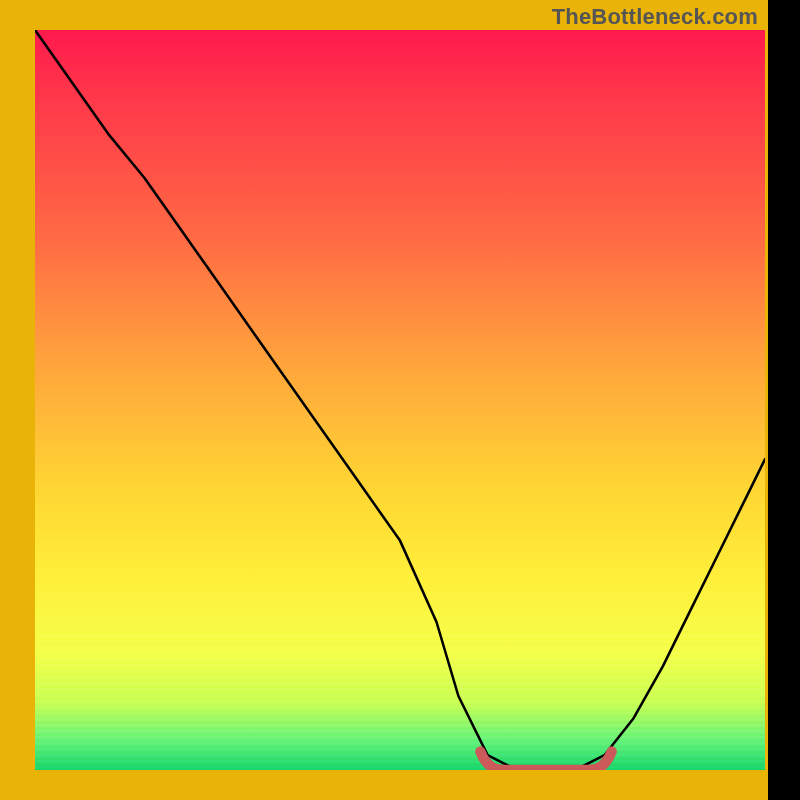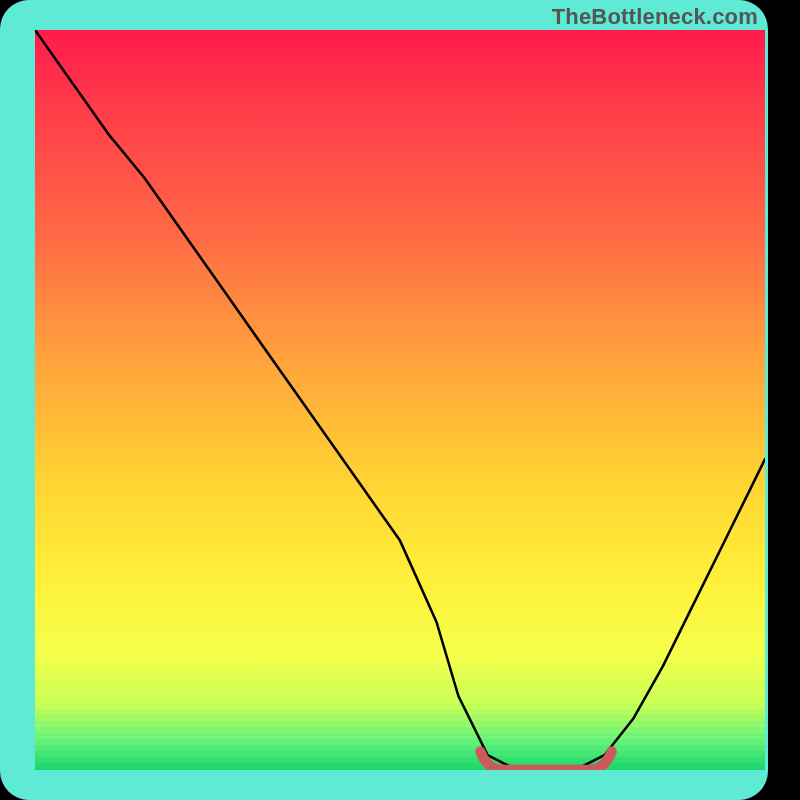--- a/index.html
+++ b/index.html
@@ -8,22 +8,21 @@
     width: 800px;
     height: 800px;
     background: #000;
     overflow: hidden;
     font-family: Arial, Helvetica, sans-serif;
   }
   .frame {
     position: relative;
     width: 768px;
     height: 800px;
-    background: #5eead4;
-    border-radius: 29px;
+    background: #eab308;
   }
   .watermark {
     position: absolute;
     top: 4px;
     right: 10px;
     color: #555;
     font-size: 22px;
     font-weight: 600;
     letter-spacing: 0.2px;
     z-index: 10;

